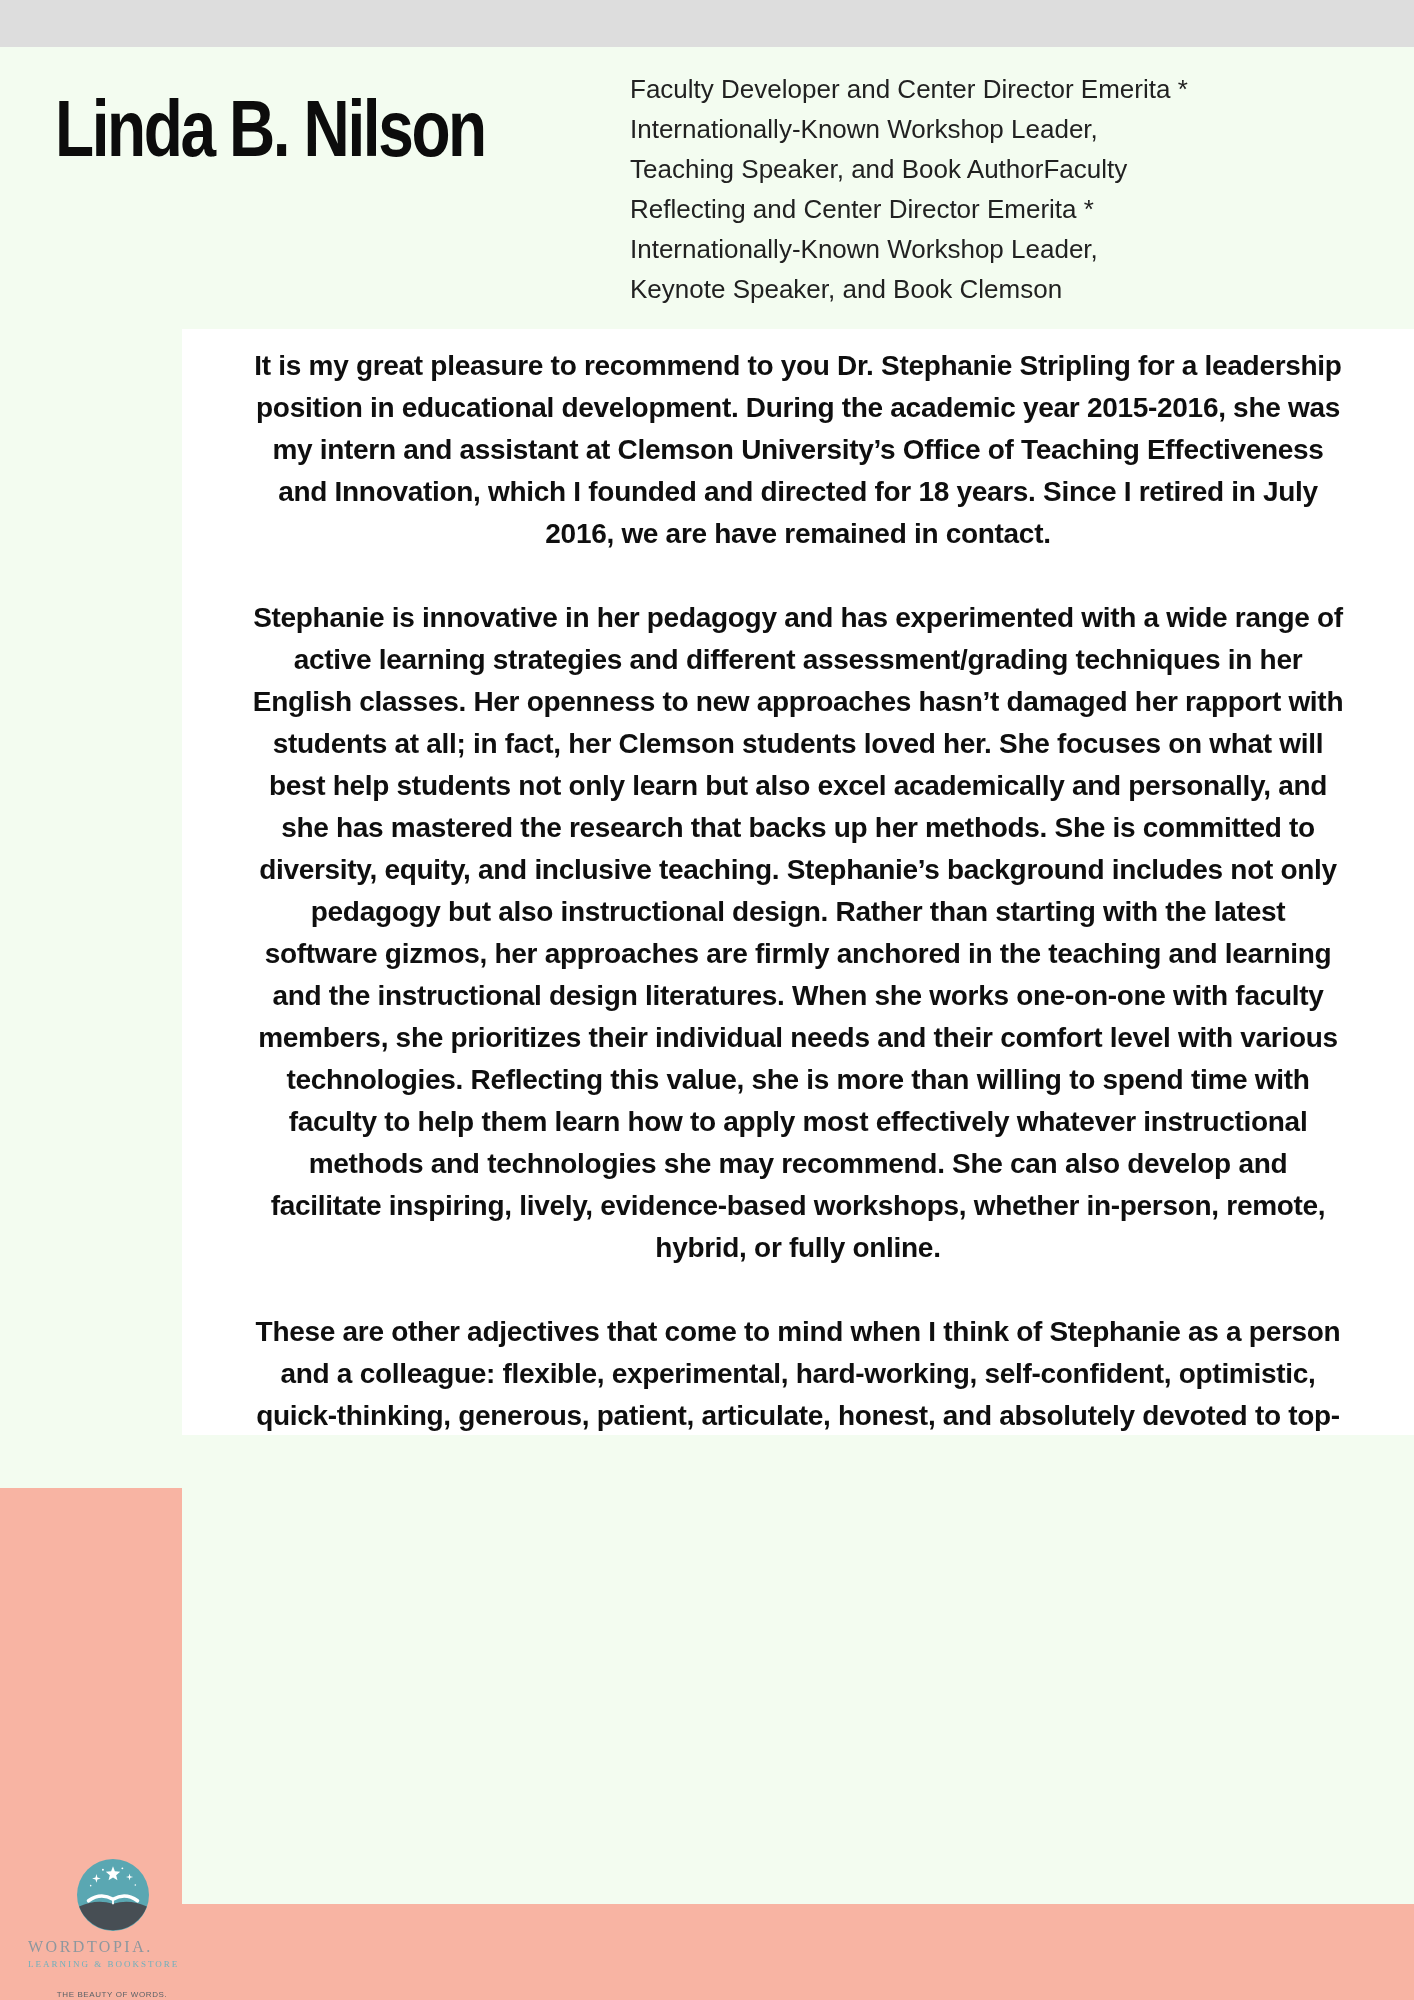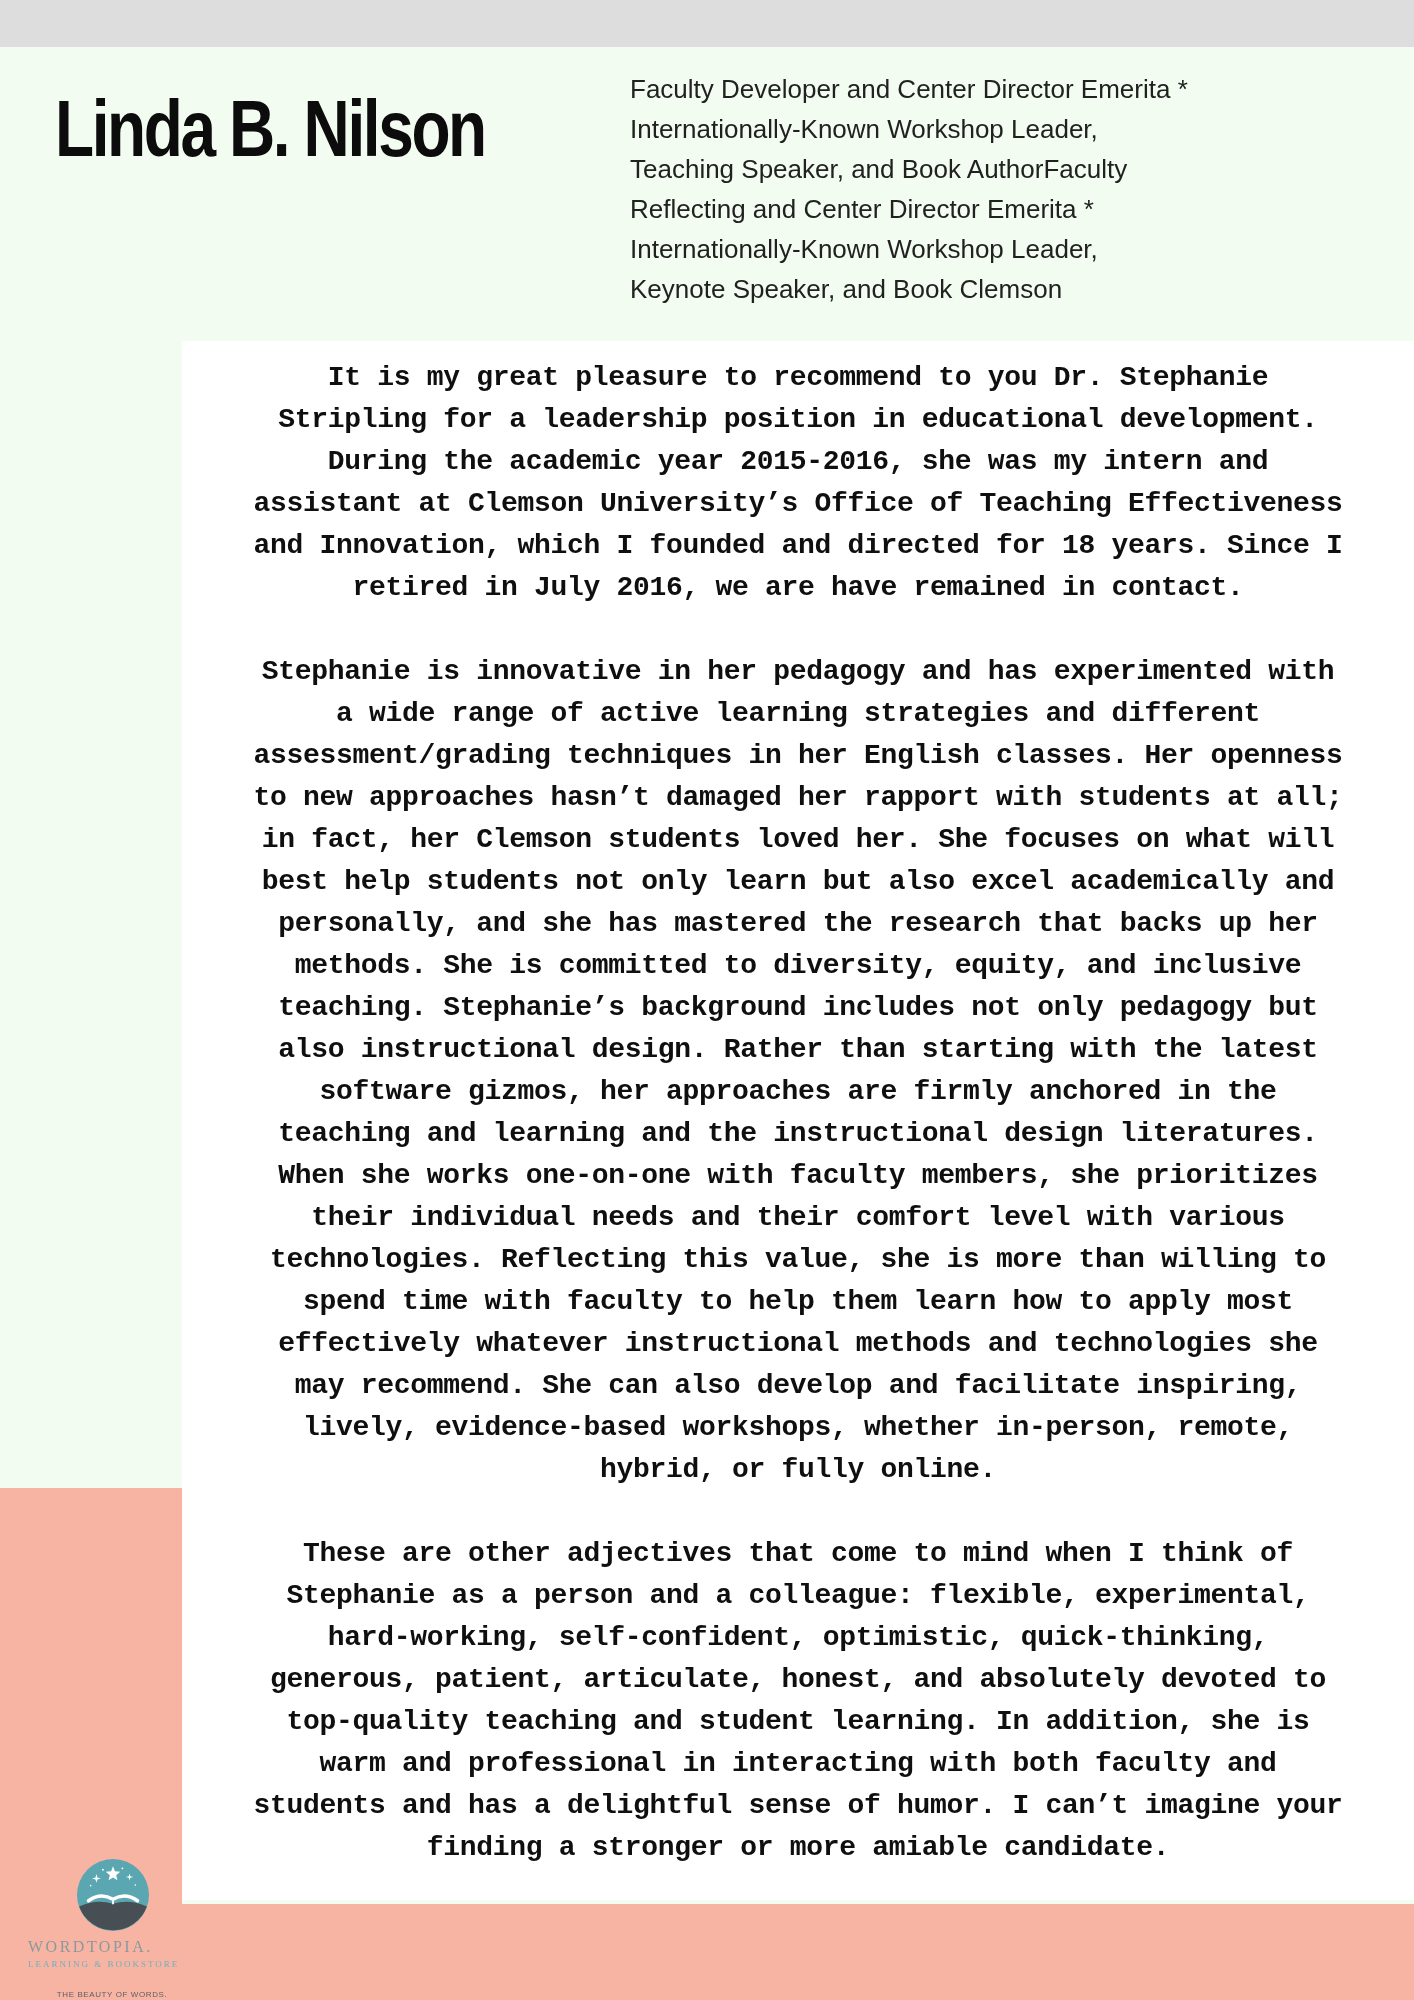--- a/index.html
+++ b/index.html
@@ -15,24 +15,23 @@
     color:var(--title_text); white-space:nowrap;
     transform:scaleX(0.8); transform-origin:left top;
   }
   .author-subtitle {
     position:absolute; left:630px; top:22px; width:780px;
     font-size:26px; line-height:40px; font-weight:400;
     color:var(--subtitle_text); text-align:left;
   }
   
   .letter-panel {
-    position:absolute; left:182px; top:294px; width:1232px; height:1559px;
+    position:absolute; left:182px; top:282px; width:1232px; height:1106px;
     background:var(--panel_bg); box-sizing:border-box; padding:16px 70px 0;
     overflow:hidden;
-    font-family:Liberation Mono, monospace;
   }
   .letter-panel p {
     margin:42px 0 0; font-size:28px; line-height:42px; font-weight:bold;
     letter-spacing:-0.3px; color:var(--body_text); text-align:center;
   }
   .letter-panel p:first-child { margin-top:0; }
   
   .left-strip  { position:absolute; left:0; top:1441px; width:182px;  height:559px; background:var(--salmon_bg); }
   .bottom-strip{ position:absolute; left:0; top:1857px; width:1414px; height:143px; background:var(--salmon_bg); }
   

